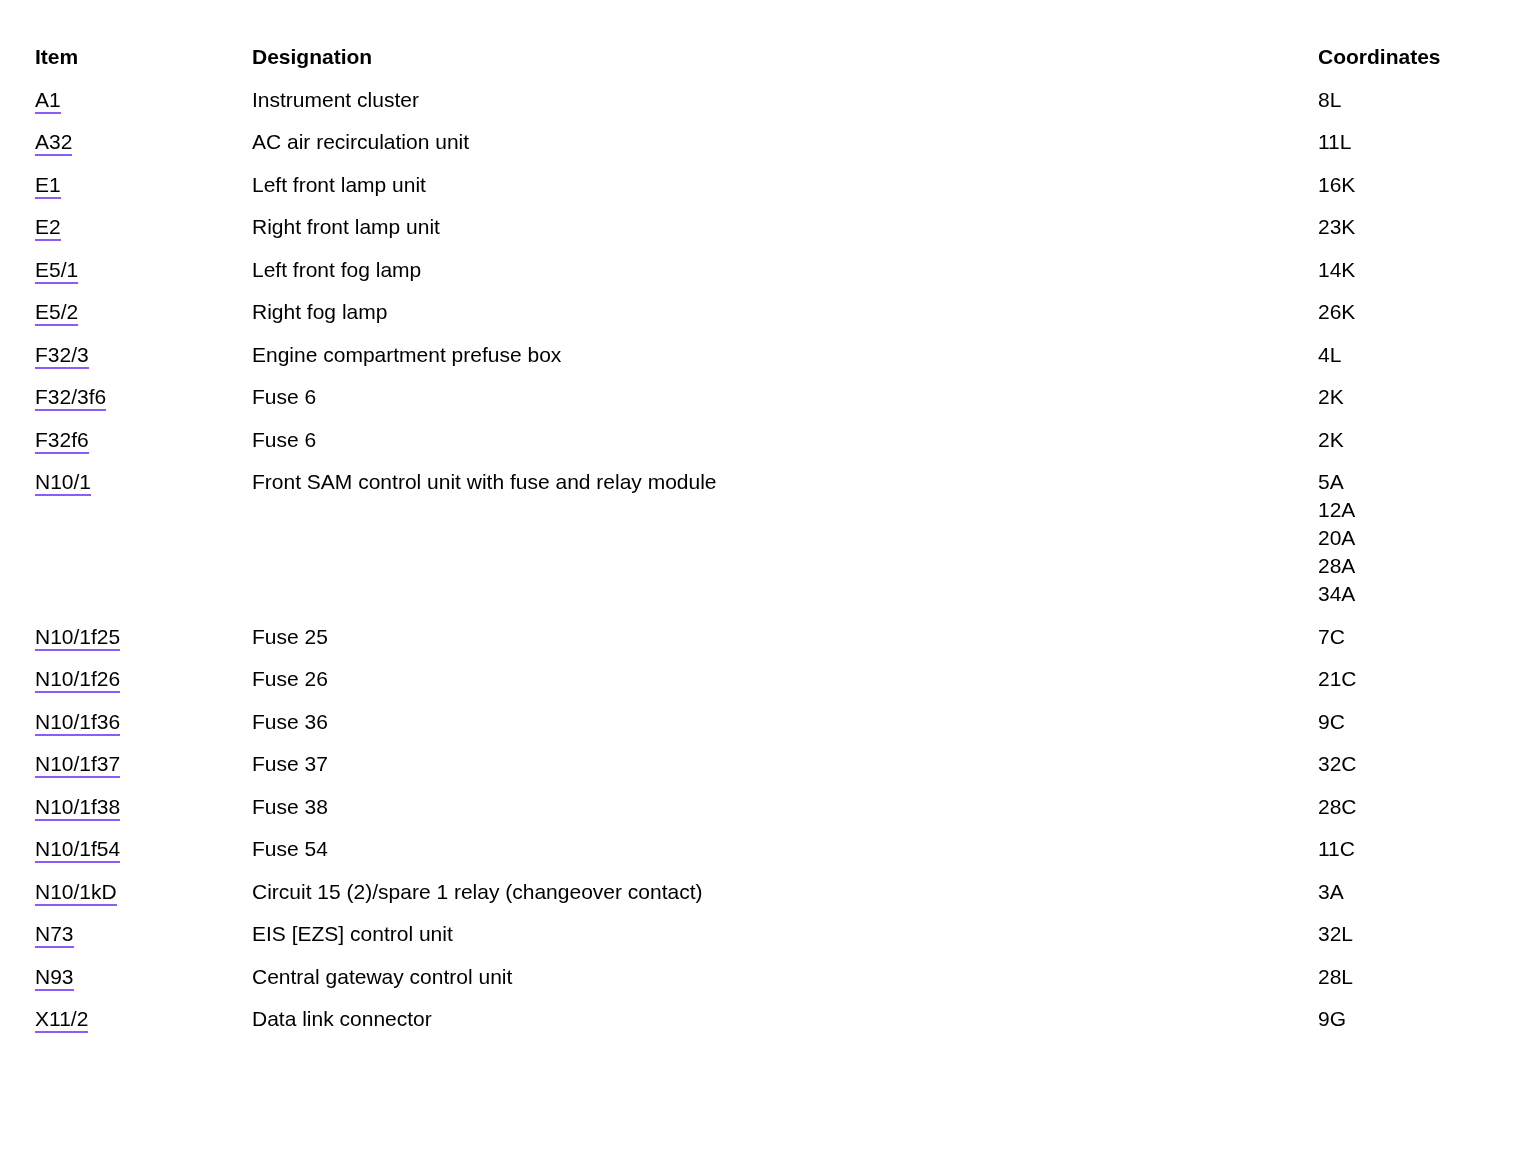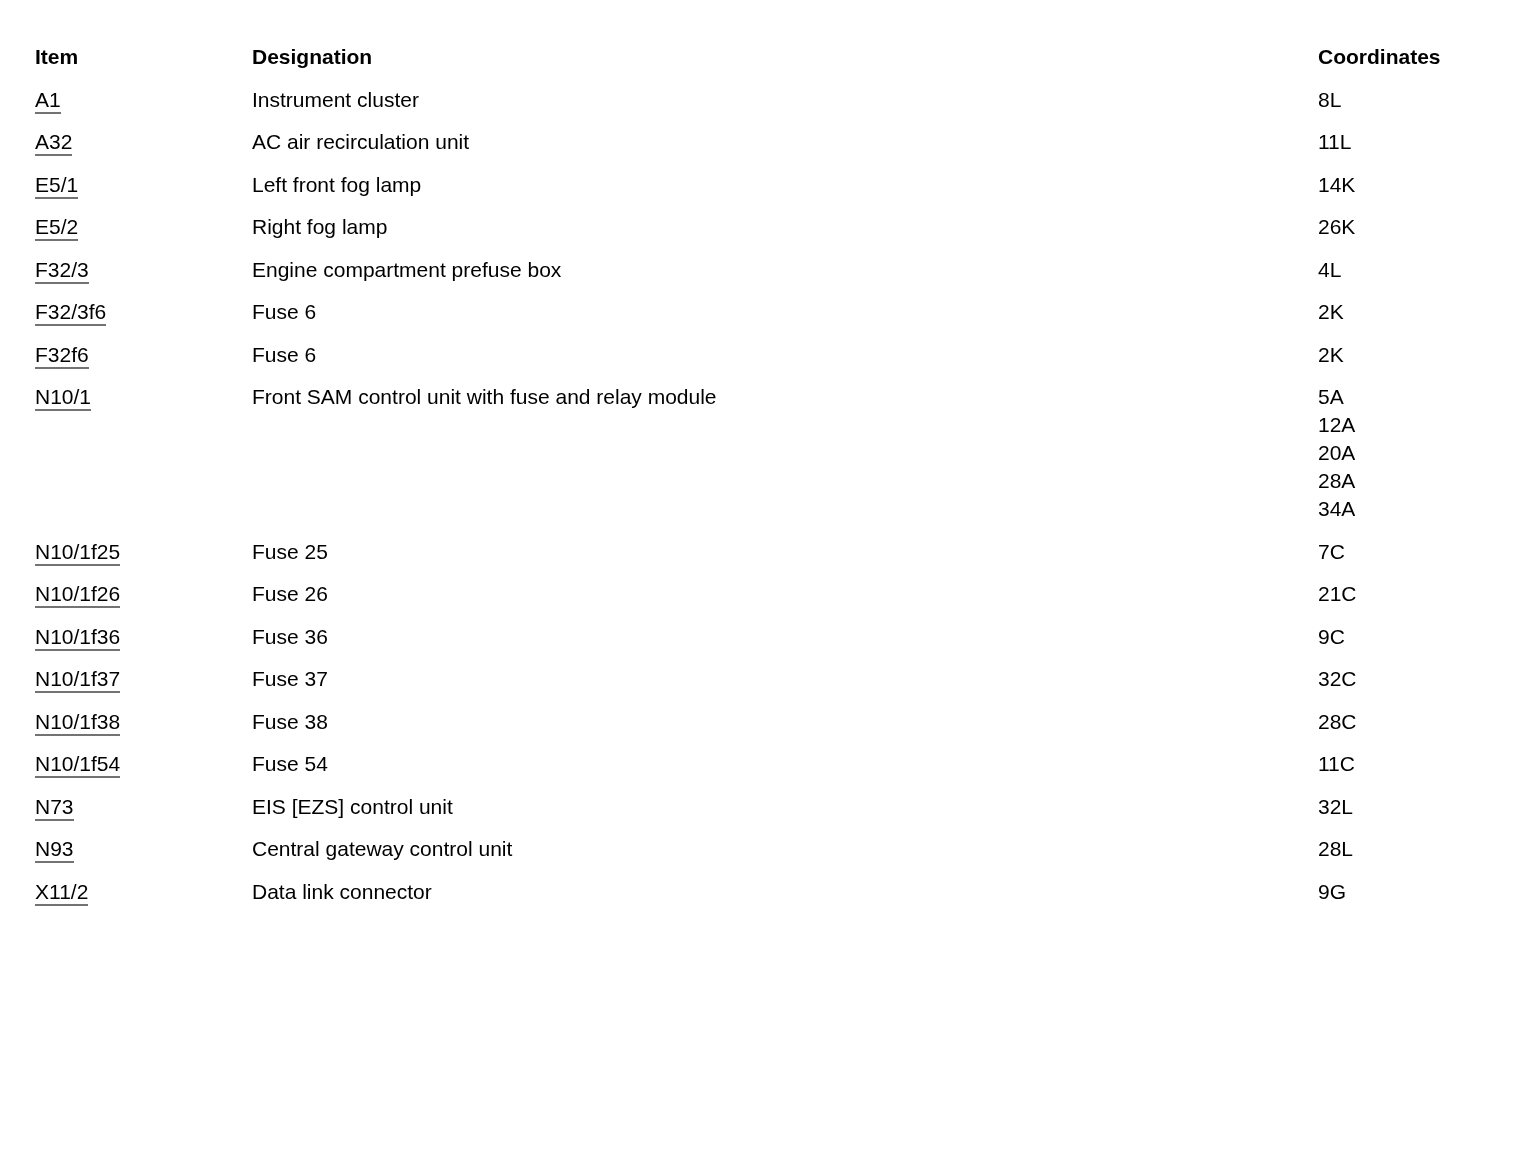--- a/index.html
+++ b/index.html
@@ -28,21 +28,21 @@
     white-space: nowrap;
   }
   .parts-table th {
     font-weight: bold;
   }
   .col-item { width: 217px; }
   .col-designation { width: 1066px; }
   .col-coordinates { width: 180px; }
   .item-link {
     display: inline-block;
-    border-bottom: 2px solid #737373;
+    border-bottom: 2px solid #8b5cf6;
     line-height: 24px;
     cursor: pointer;
   }
   .coordinate-line { line-height: 28px; }
 </style>
 </head>
 <body>
 
 <main class="page">
   <table class="parts-table">
@@ -62,20 +62,34 @@
           </td>
         </tr>
         <tr>
           <td class="col-item"><span class="item-link">A32</span></td>
           <td class="col-designation">AC air recirculation unit</td>
           <td class="col-coordinates">
             <div class="coordinate-line">11L</div>
           </td>
         </tr>
         <tr>
+          <td class="col-item"><span class="item-link">E1</span></td>
+          <td class="col-designation">Left front lamp unit</td>
+          <td class="col-coordinates">
+            <div class="coordinate-line">16K</div>
+          </td>
+        </tr>
+        <tr>
+          <td class="col-item"><span class="item-link">E2</span></td>
+          <td class="col-designation">Right front lamp unit</td>
+          <td class="col-coordinates">
+            <div class="coordinate-line">23K</div>
+          </td>
+        </tr>
+        <tr>
           <td class="col-item"><span class="item-link">E5/1</span></td>
           <td class="col-designation">Left front fog lamp</td>
           <td class="col-coordinates">
             <div class="coordinate-line">14K</div>
           </td>
         </tr>
         <tr>
           <td class="col-item"><span class="item-link">E5/2</span></td>
           <td class="col-designation">Right fog lamp</td>
           <td class="col-coordinates">
@@ -150,20 +164,27 @@
           </td>
         </tr>
         <tr>
           <td class="col-item"><span class="item-link">N10/1f54</span></td>
           <td class="col-designation">Fuse 54</td>
           <td class="col-coordinates">
             <div class="coordinate-line">11C</div>
           </td>
         </tr>
         <tr>
+          <td class="col-item"><span class="item-link">N10/1kD</span></td>
+          <td class="col-designation">Circuit 15 (2)/spare 1 relay (changeover contact)</td>
+          <td class="col-coordinates">
+            <div class="coordinate-line">3A</div>
+          </td>
+        </tr>
+        <tr>
           <td class="col-item"><span class="item-link">N73</span></td>
           <td class="col-designation">EIS [EZS] control unit</td>
           <td class="col-coordinates">
             <div class="coordinate-line">32L</div>
           </td>
         </tr>
         <tr>
           <td class="col-item"><span class="item-link">N93</span></td>
           <td class="col-designation">Central gateway control unit</td>
           <td class="col-coordinates">

